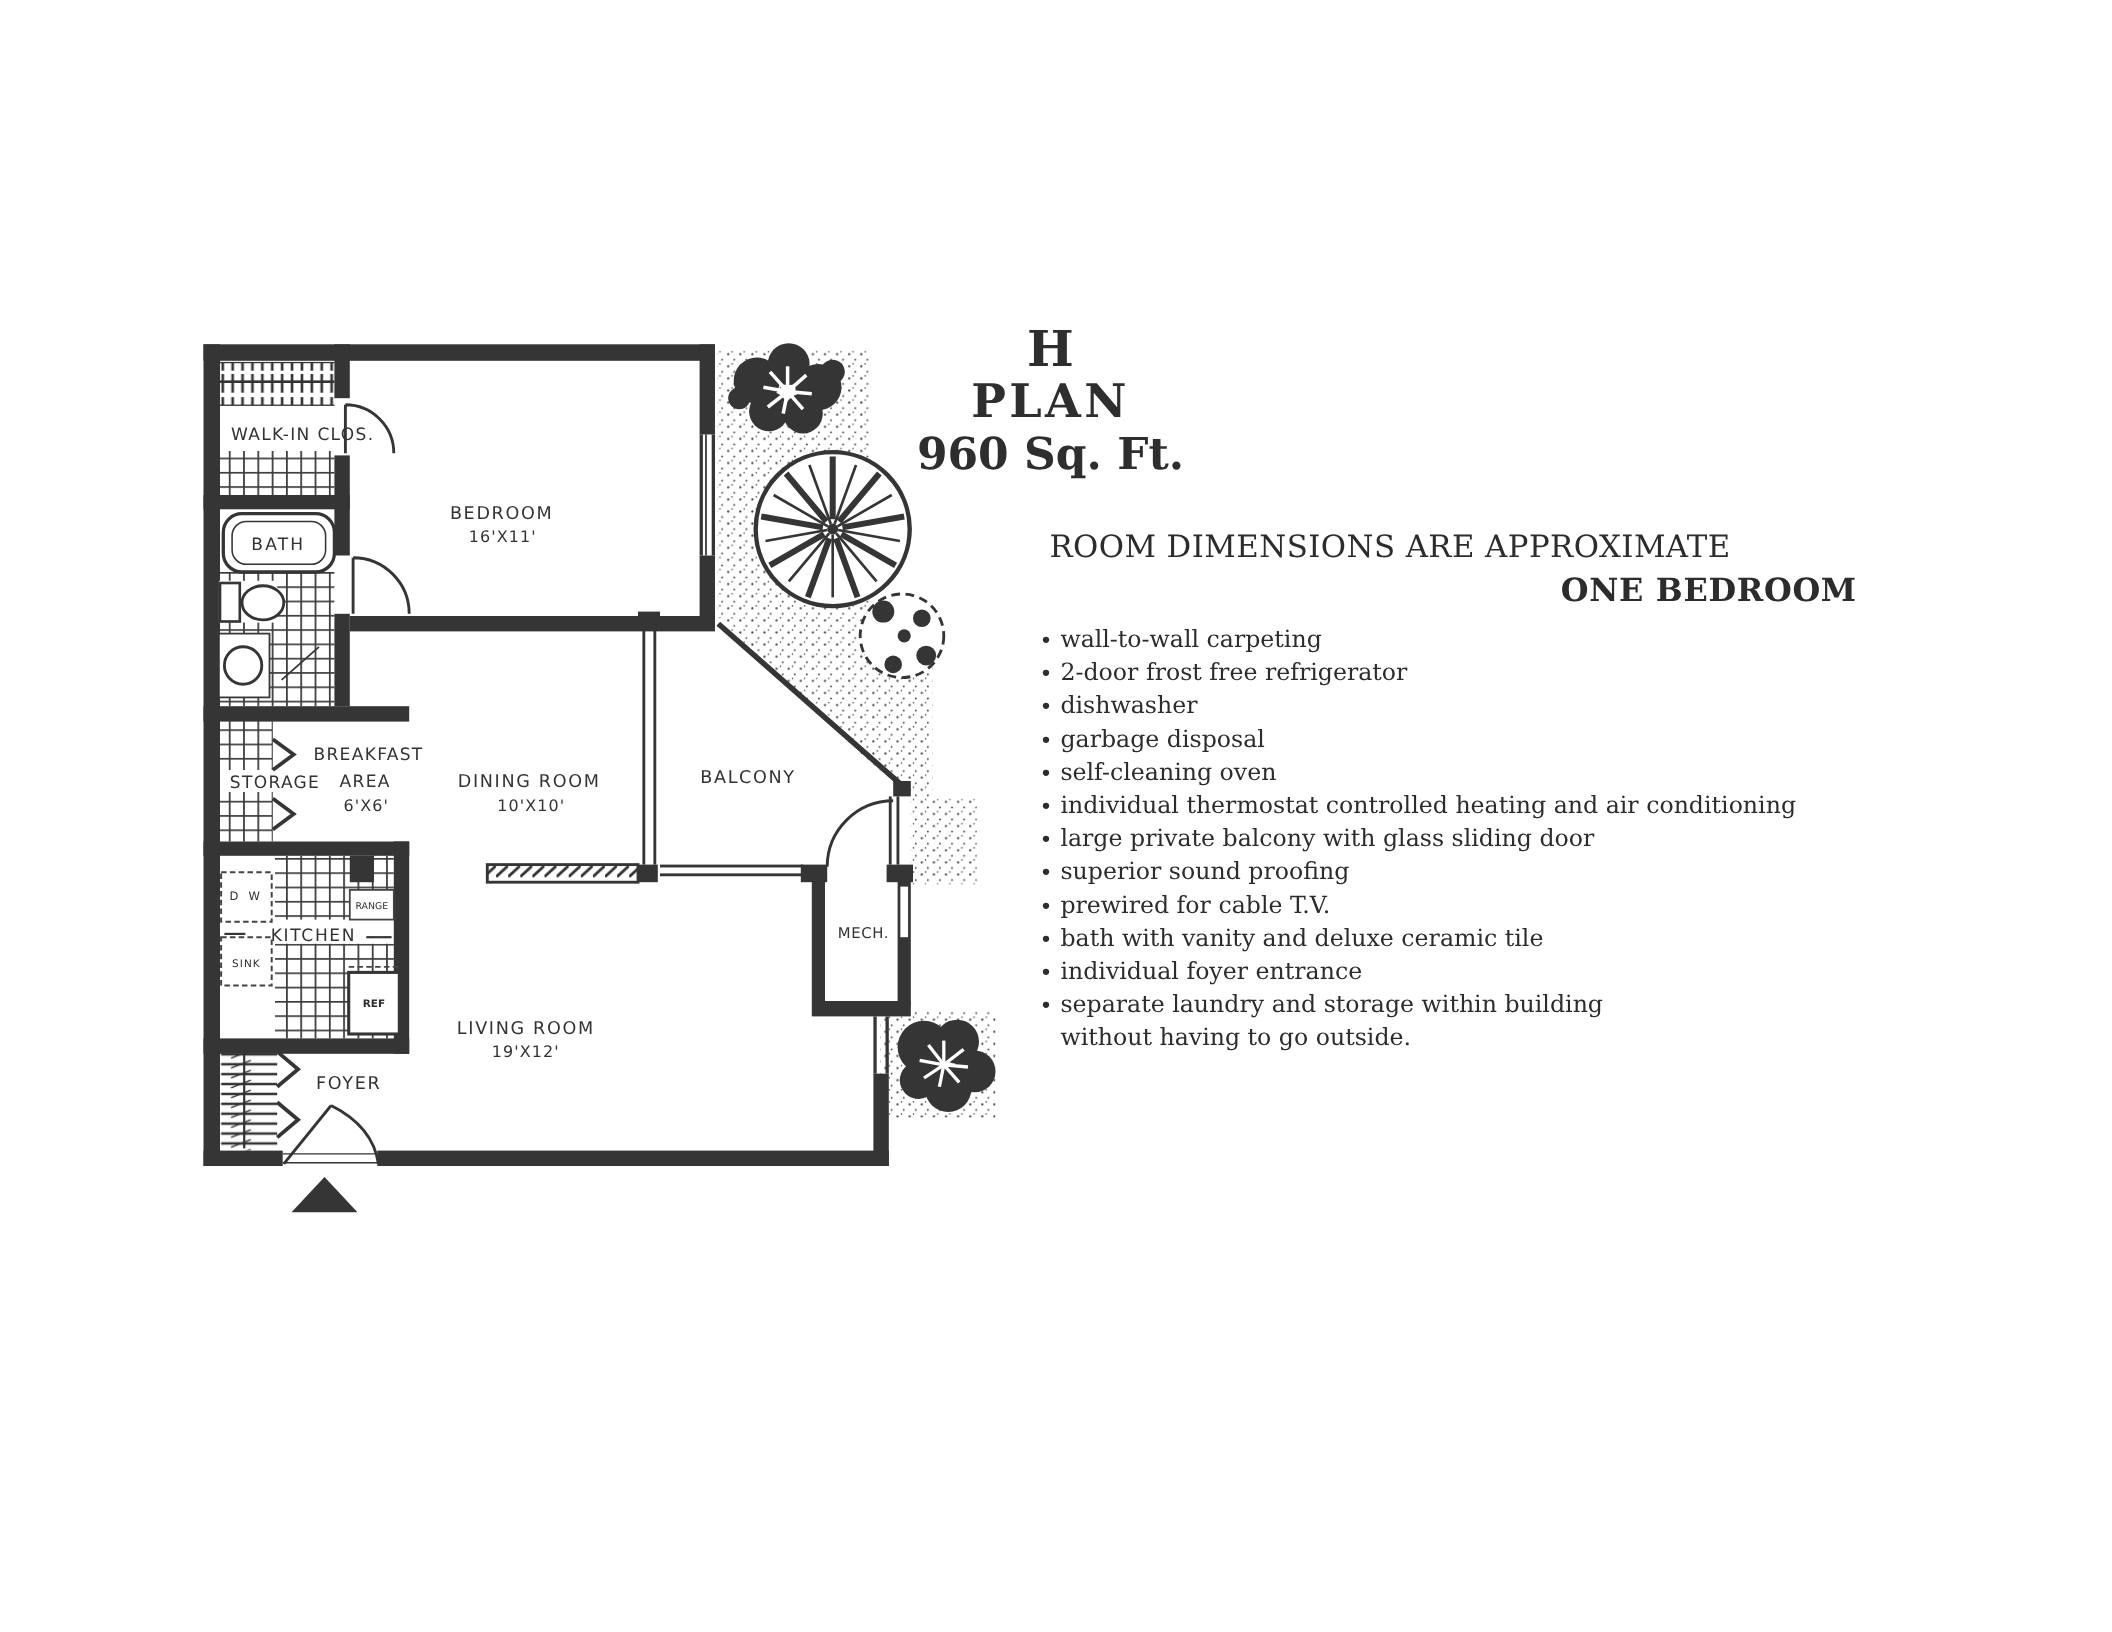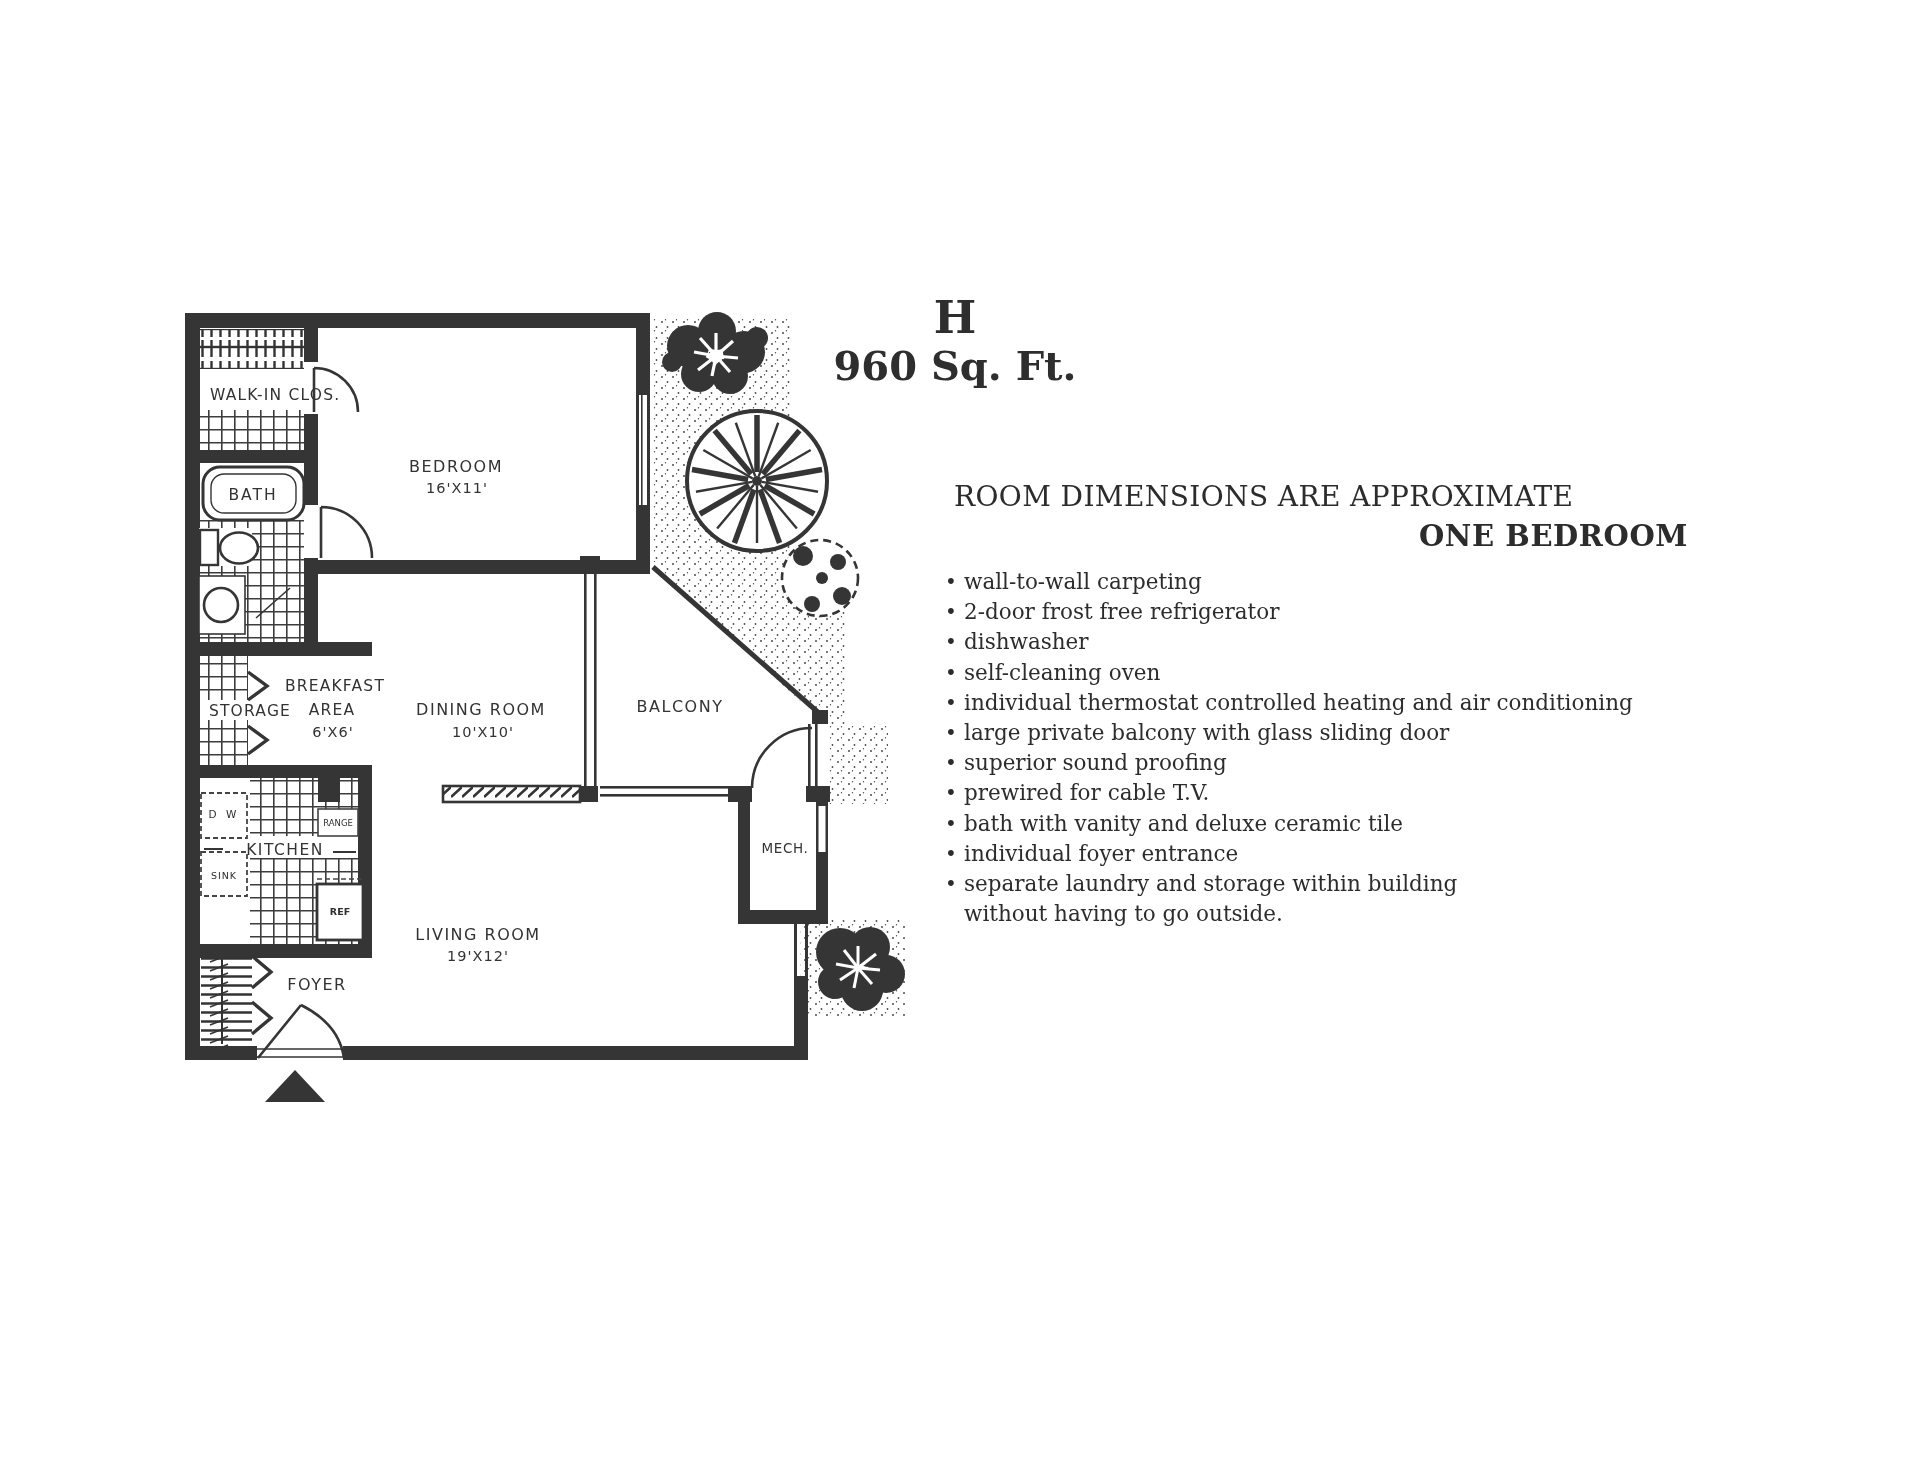--- a/index.html
+++ b/index.html
@@ -236,30 +236,32 @@
       <text x="285" y="855" font-size="15.5" letter-spacing="1.5" text-anchor="middle">KITCHEN</text>
       <text x="785" y="853" font-size="13.5" letter-spacing="0.6" text-anchor="middle">MECH.</text>
       <text x="478" y="940" font-size="16" letter-spacing="1.5" text-anchor="middle">LIVING ROOM</text>
       <text x="478" y="961" font-size="14.5" letter-spacing="1" text-anchor="middle">19'X12'</text>
       <text x="317" y="990" font-size="16" letter-spacing="1.5" text-anchor="middle">FOYER</text>
     </g>
   </svg>
 
   <div class="title-block">
     <div class="title-letter">H</div>
+    <div class="title-word">PLAN</div>
     <div class="title-area">960 Sq. Ft.</div>
   </div>
 
   <div class="details">
     <div class="h1">ROOM DIMENSIONS ARE APPROXIMATE</div>
     <div class="h2">ONE BEDROOM</div>
     <ul>
       <li>wall-to-wall carpeting</li>
       <li>2-door frost free refrigerator</li>
       <li>dishwasher</li>
+      <li>garbage disposal</li>
       <li>self-cleaning oven</li>
       <li>individual thermostat controlled heating and air conditioning</li>
       <li>large private balcony with glass sliding door</li>
       <li>superior sound proofing</li>
       <li>prewired for cable T.V.</li>
       <li>bath with vanity and deluxe ceramic tile</li>
       <li>individual foyer entrance</li>
       <li>
         <span>separate laundry and storage within building</span>
         <span class="cont">without having to go outside.</span>

